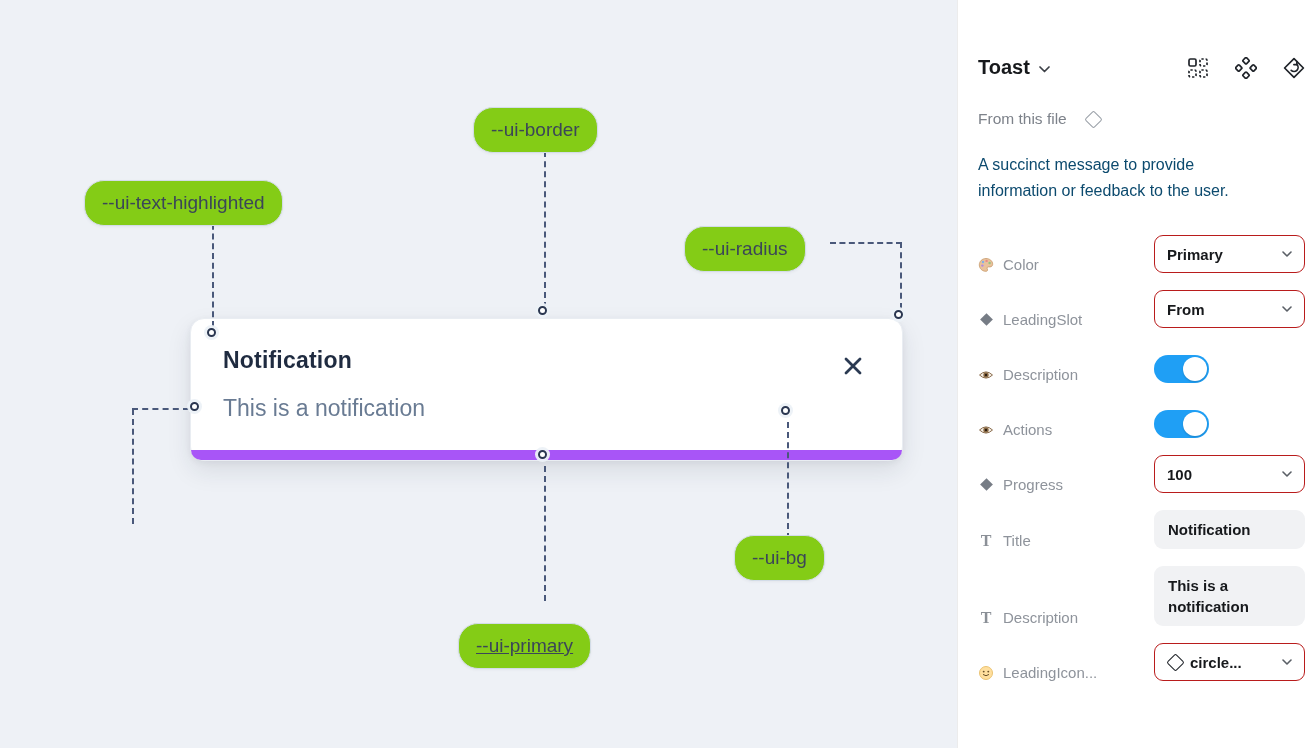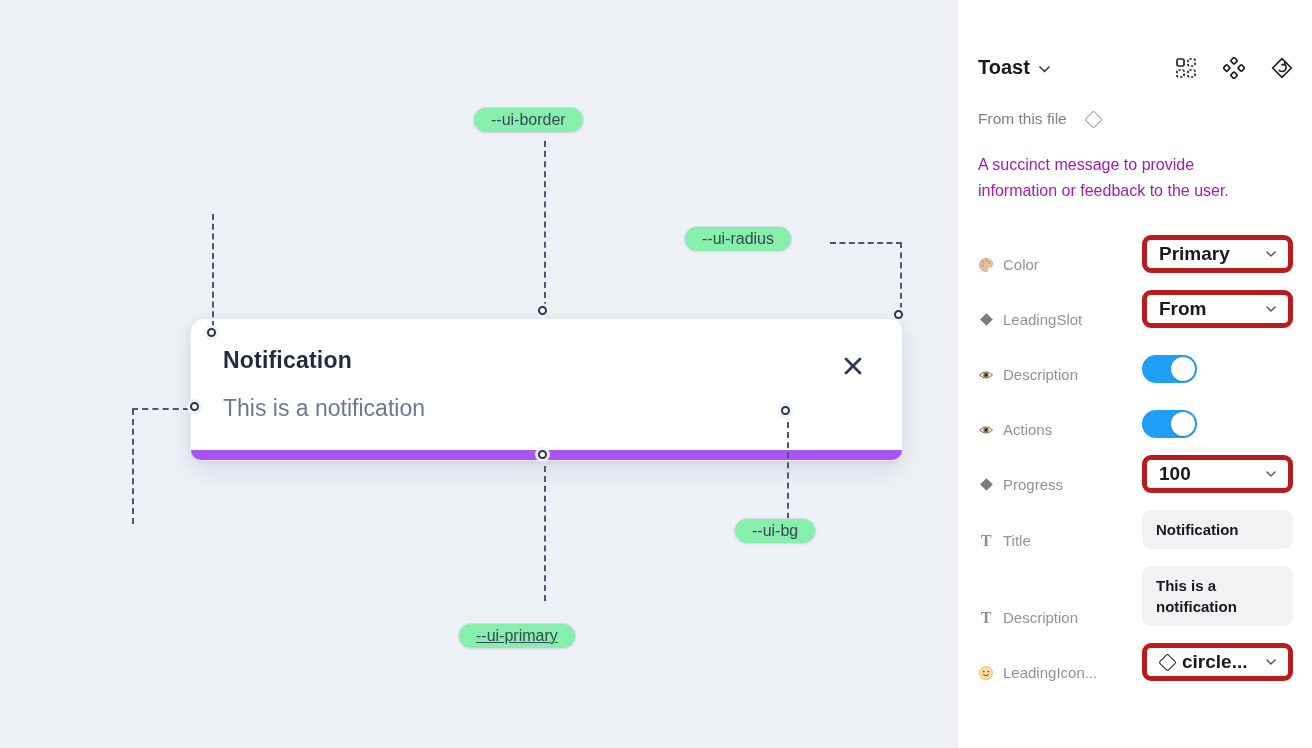--- a/index.html
+++ b/index.html
@@ -44,25 +44,25 @@
   .toast-progress {
     position: absolute; left: 0; bottom: 0;
     width: 100%; height: 10px;
     background: #a855f7;
     border-radius: 0 0 13px 13px;
   }
 
   
   .pill {
     position: absolute;
-    background: #86efac;
+    background: #84cc16;
     border: 1.5px solid #d3dce8;
     border-radius: 20px;
-    padding: 3px 17px;
-    font-size: 16px; font-weight: 500; color: #3b4658;
+    padding: 11px 17px;
+    font-size: 19px; font-weight: 500; color: #3b4658;
     box-shadow: 0 1px 3px rgba(30,41,59,.05);
     white-space: nowrap;
     z-index: 5;
   }
 
   
   .dash-v { position: absolute; width: 0; border-left: 2px dashed #49587a; z-index: 3; }
   .dash-h { position: absolute; height: 0; border-top: 2px dashed #49587a; z-index: 3; }
 
   
@@ -74,21 +74,21 @@
     border-radius: 50%;
     box-shadow: 0 0 0 3px rgba(236,241,247,.95);
     z-index: 6;
   }
 
   
   .panel {
     width: 355px; height: 748px;
     background: #ffffff;
     border-left: 1px solid #ececec;
-    padding: 56px 19px 0 20px;
+    padding: 56px 7px 0 20px;
     flex: none;
   }
   .panel-header {
     display: flex; align-items: center;
   }
   .panel-title {
     font-size: 20px; font-weight: 700; color: #17191c;
   }
   .title-chevron { margin-left: 9px; margin-top: 3px; cursor: pointer; }
   .header-icons {
@@ -105,21 +105,21 @@
   .source-diamond {
     width: 13px; height: 13px;
     border: 1.5px solid #9aa0a8;
     border-radius: 2px;
     transform: rotate(45deg);
     margin-left: 4px;
   }
 
   .panel-desc {
     margin-top: 24px;
-    font-size: 16px; line-height: 26px; color: #a21caf;
+    font-size: 16px; line-height: 26px; color: #0c4a6e;
     max-width: 290px;
   }
 
   .props { margin-top: 31px; display: flex; flex-direction: column; gap: 17px; }
   .prow {
     display: flex; align-items: flex-end;
     min-height: 38px;
   }
   .prow-label {
     display: flex; align-items: center; gap: 9px;
@@ -127,25 +127,25 @@
     min-width: 0; flex: 1; padding-right: 8px;
     white-space: nowrap; overflow: hidden;
   }
   .picon { width: 16px; height: 16px; display: inline-flex; align-items: center; justify-content: center; flex: none; }
   .diamond-solid { width: 9px; height: 9px; background: #767c85; transform: rotate(45deg); margin: 0 2px; }
   .t-icon { font-family: "Liberation Serif", serif; font-weight: 700; font-size: 16px; color: #8b9097; }
 
   .control { width: 151px; flex: none; }
   .dropdown {
     width: 151px; height: 38px;
-    border: 5px solid #b91c1c; border-radius: 9px;
+    border: 1px solid #b91c1c; border-radius: 9px;
     background: #fff;
     display: flex; align-items: center;
     padding: 0 12px;
-    font-size: 19px; font-weight: 700; color: #17191c;
+    font-size: 15px; font-weight: 700; color: #17191c;
     cursor: pointer;
   }
   .dropdown .dval { flex: 1; overflow: hidden; text-overflow: ellipsis; white-space: nowrap; }
   .dd-diamond {
     width: 13px; height: 13px;
     border: 1.6px solid #1f2329; border-radius: 2px;
     transform: rotate(45deg);
     margin: 0 8px 0 2px; flex: none;
   }
   .textfield {
@@ -192,23 +192,24 @@
   </div>
 
   <div class="node" style="left:207px; top:328px;"></div>
   <div class="node" style="left:538px; top:306px;"></div>
   <div class="node" style="left:894px; top:310px;"></div>
   <div class="node" style="left:190px; top:402px;"></div>
   <div class="node" style="left:538px; top:450px;"></div>
   <div class="node" style="left:781px; top:406px;"></div>
 
   <div class="pill" style="left:473px; top:107px;">--ui-border</div>
+  <div class="pill" style="left:84px;  top:180px;">--ui-text-highlighted</div>
   <div class="pill" style="left:684px; top:226px;">--ui-radius</div>
   <div class="pill" style="left:458px; top:623px;text-decoration:underline;">--ui-primary</div>
-  <div class="pill" style="left:734px; top:518px;">--ui-bg</div>
+  <div class="pill" style="left:734px; top:535px;">--ui-bg</div>
 </div>
 
 <div class="panel">
 
   <div class="panel-header">
     <span class="panel-title">Toast</span>
     <svg class="title-chevron" width="11" height="7" viewBox="0 0 11 7">
       <polyline points="1,1 5.5,5.5 10,1" fill="none" stroke="#3c4046" stroke-width="1.7" stroke-linecap="round" stroke-linejoin="round"></polyline>
     </svg>
     <div class="header-icons">

